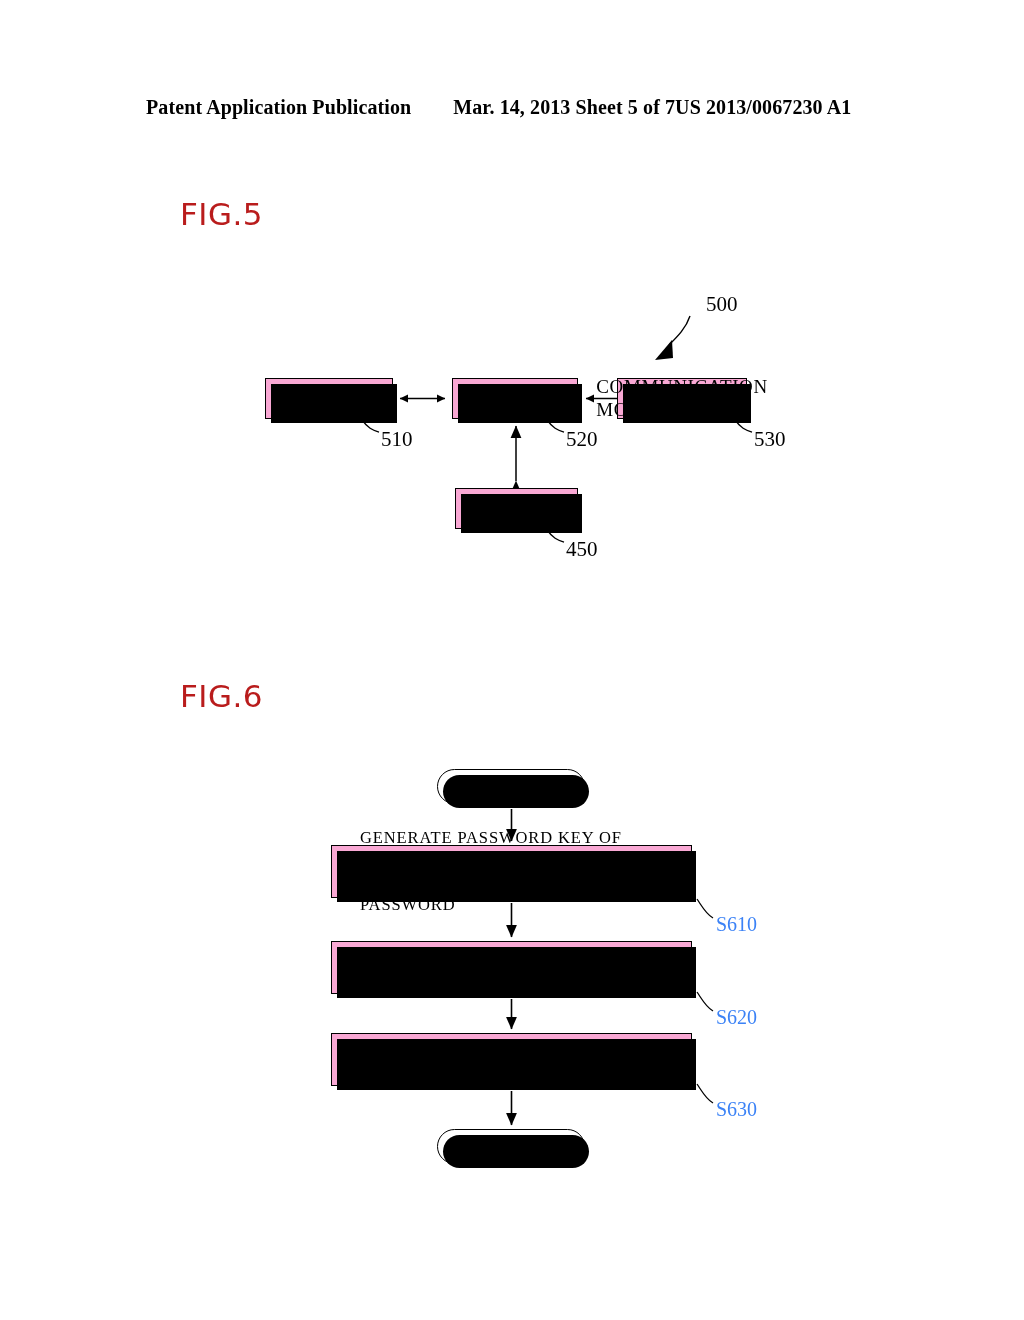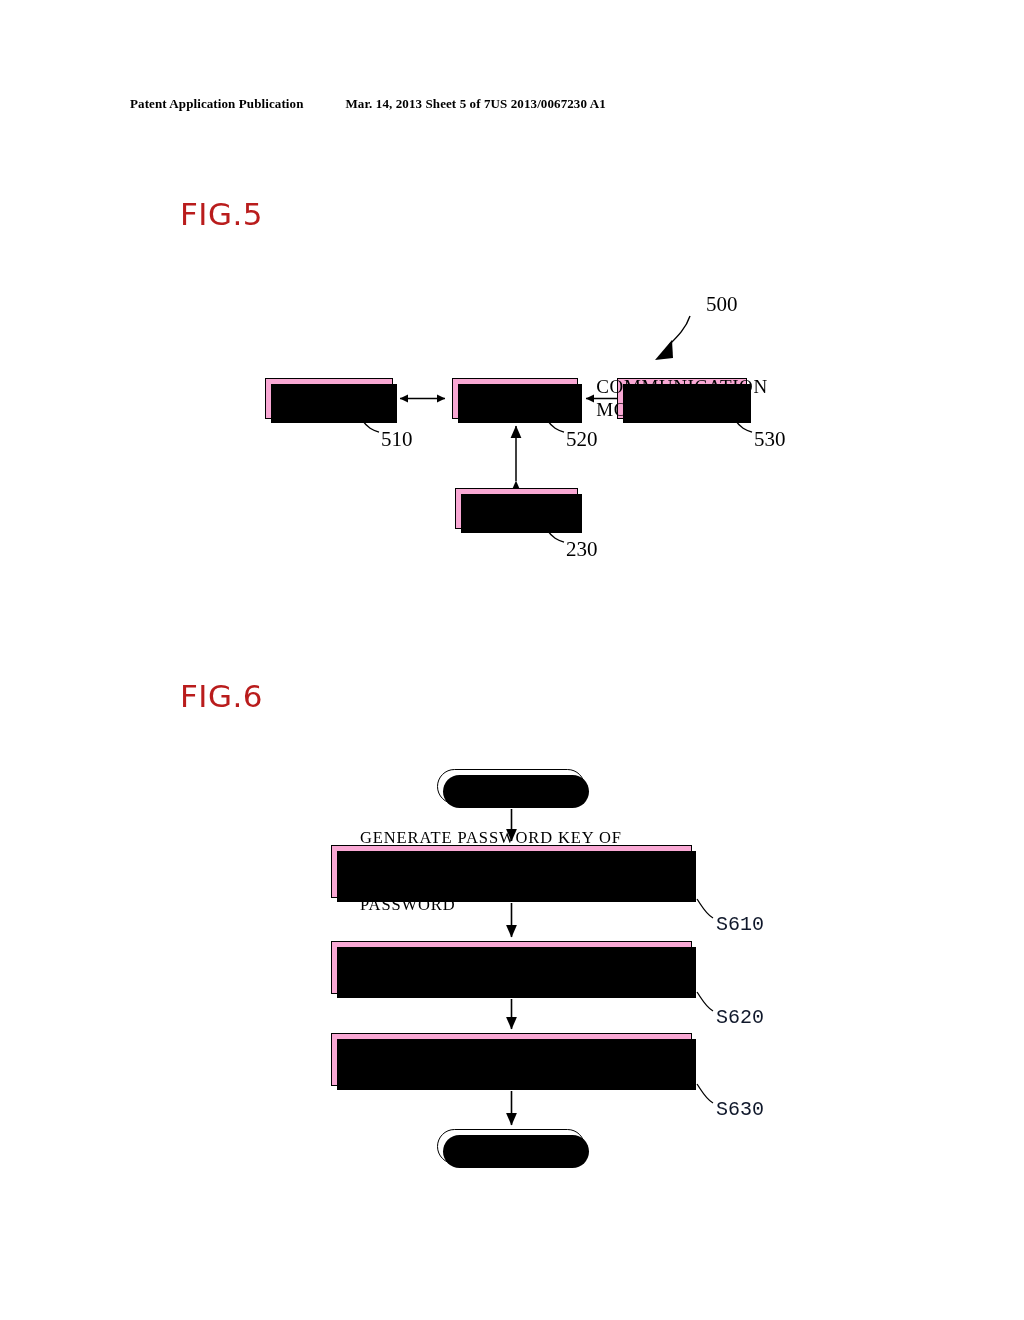--- a/index.html
+++ b/index.html
@@ -13,27 +13,27 @@
     position: relative;
     font-family: "Liberation Serif", serif;
     color: #000000;
     overflow: hidden;
   }
 
   
   .pub-header {
     position: absolute;
     top: 88px;
-    left: 130px;
+    left: 146px;
     width: 770px;
     display: flex;
     align-items: baseline;
     font-family: "Liberation Serif", serif;
     font-weight: bold;
-    font-size: 13px;
+    font-size: 20px;
     letter-spacing: 0.1px;
     white-space: nowrap;
   }
   .pub-header .h-left { }
   .pub-header .h-mid {
     margin-left: 42px;
     margin-top: 8px;
   }
   .pub-header .h-right {
   }
@@ -103,23 +103,23 @@
   .refnum {
     position: absolute;
     font-family: "Liberation Serif", serif;
     font-size: 21px;
     color: #000;
     white-space: nowrap;
     z-index: 4;
   }
   .steplabel {
     position: absolute;
-    font-family: Liberation Mono, monospace;
+    font-family: Liberation Serif, serif;
     font-size: 20px;
-    color: #0f172a;
+    color: #3b82f6;
     white-space: nowrap;
     z-index: 4;
   }
 
   
   .overlay {
     position: absolute;
     left: 0;
     top: 0;
     width: 1024px;
@@ -153,21 +153,21 @@
 MODULE</span>
 </div>
 
 <div class="box shadow" id="b-stor" style="left:455px; top:488px; width:123px; height:41px; font-size:15px;">
   <span style="white-space:pre-line;">STORAGE</span>
 </div>
 
 <div class="refnum" style="left:381px; top:427px;">510</div>
 <div class="refnum" style="left:566px; top:427px;">520</div>
 <div class="refnum" style="left:754px; top:427px;">530</div>
-<div class="refnum" style="left:566px; top:537px;">230</div>
+<div class="refnum" style="left:566px; top:537px;">450</div>
 <div class="refnum" style="left:683px; top:292px;margin-left:23px;">500</div>
 
 <div class="fig-label" style="left:180px; top:678px;">FIG.6</div>
 
 <div class="pill shadow" id="n-start" style="left:437px; top:769px; width:148px; height:35px; font-size:16px;">
   <span>START</span>
 </div>
 
 <div class="box shadow" id="n-s610" style="left:331px; top:845px; width:361px; height:53px; font-size:16.5px; letter-spacing:0.9px;padding-left:28px;">
   <span style="white-space:pre-line; line-height:1.35;">GENERATE PASSWORD KEY OF PREDETERMINED

